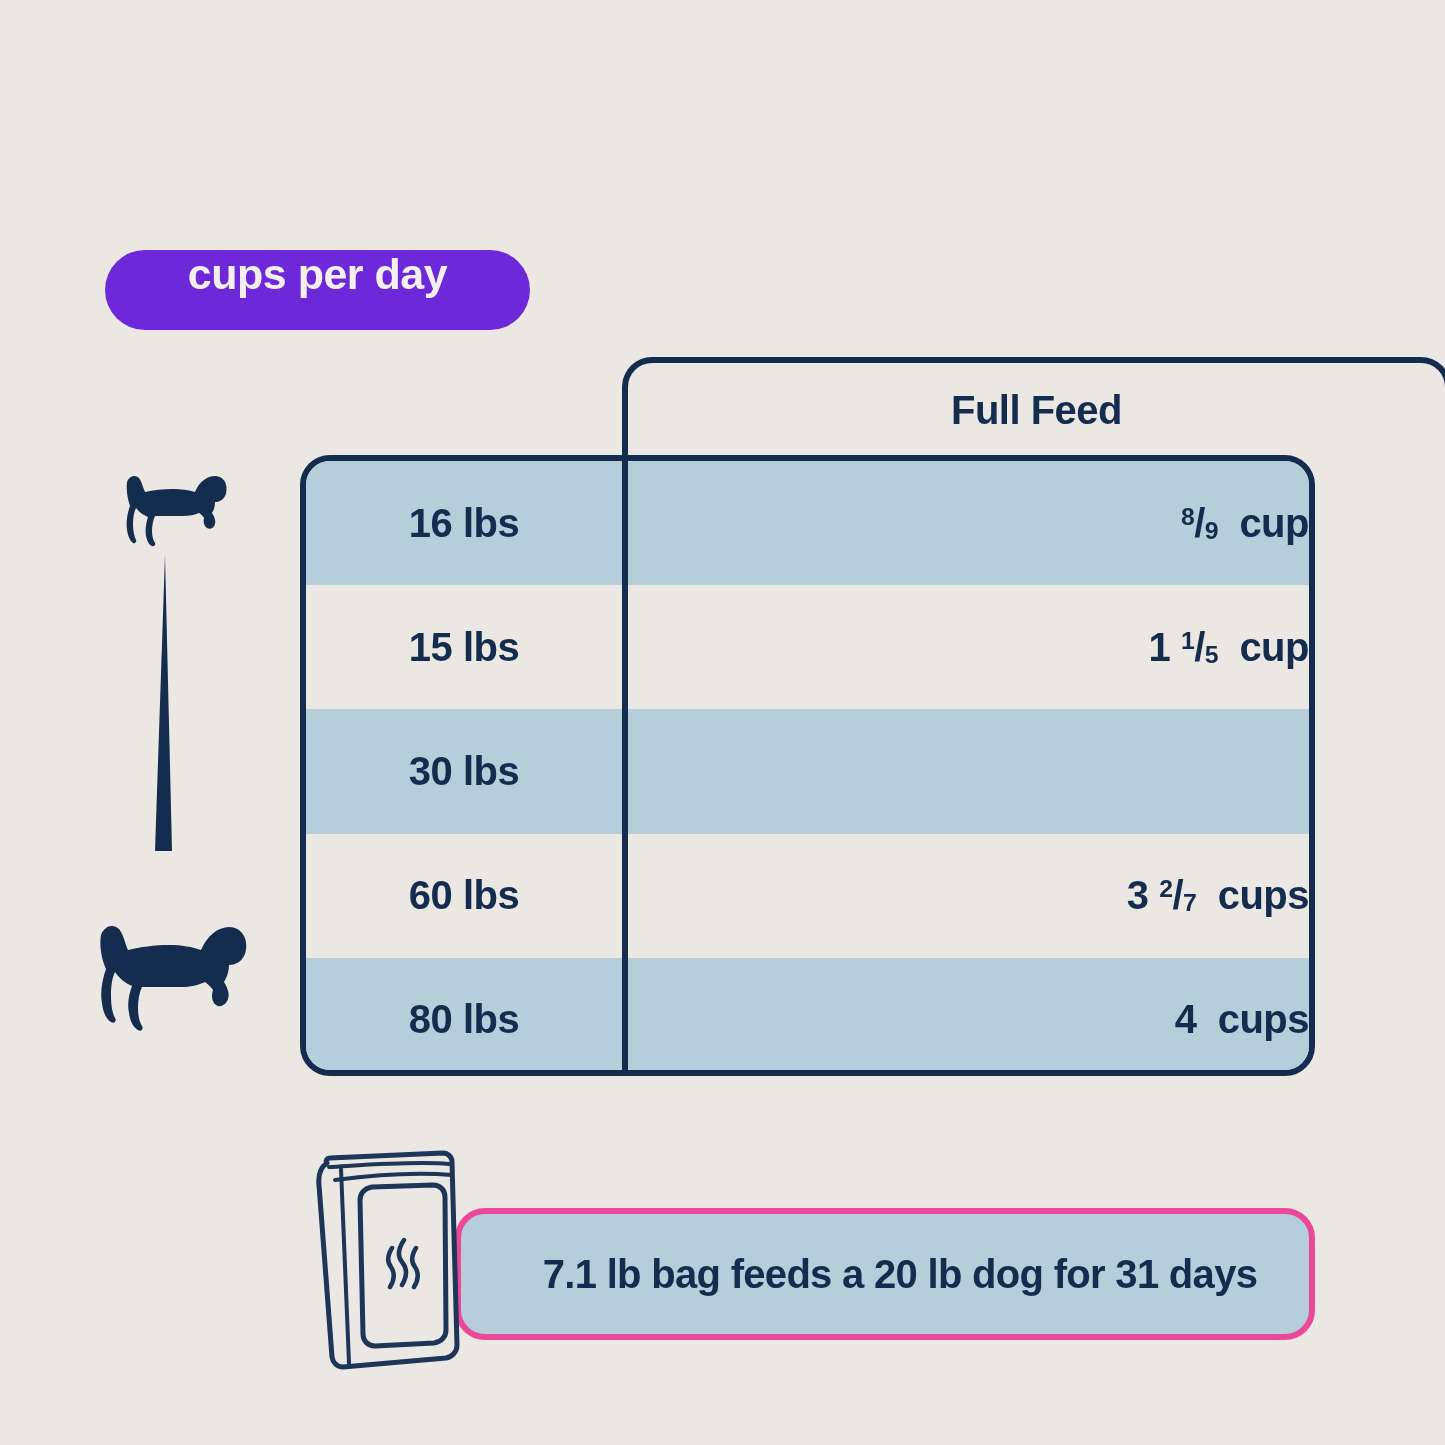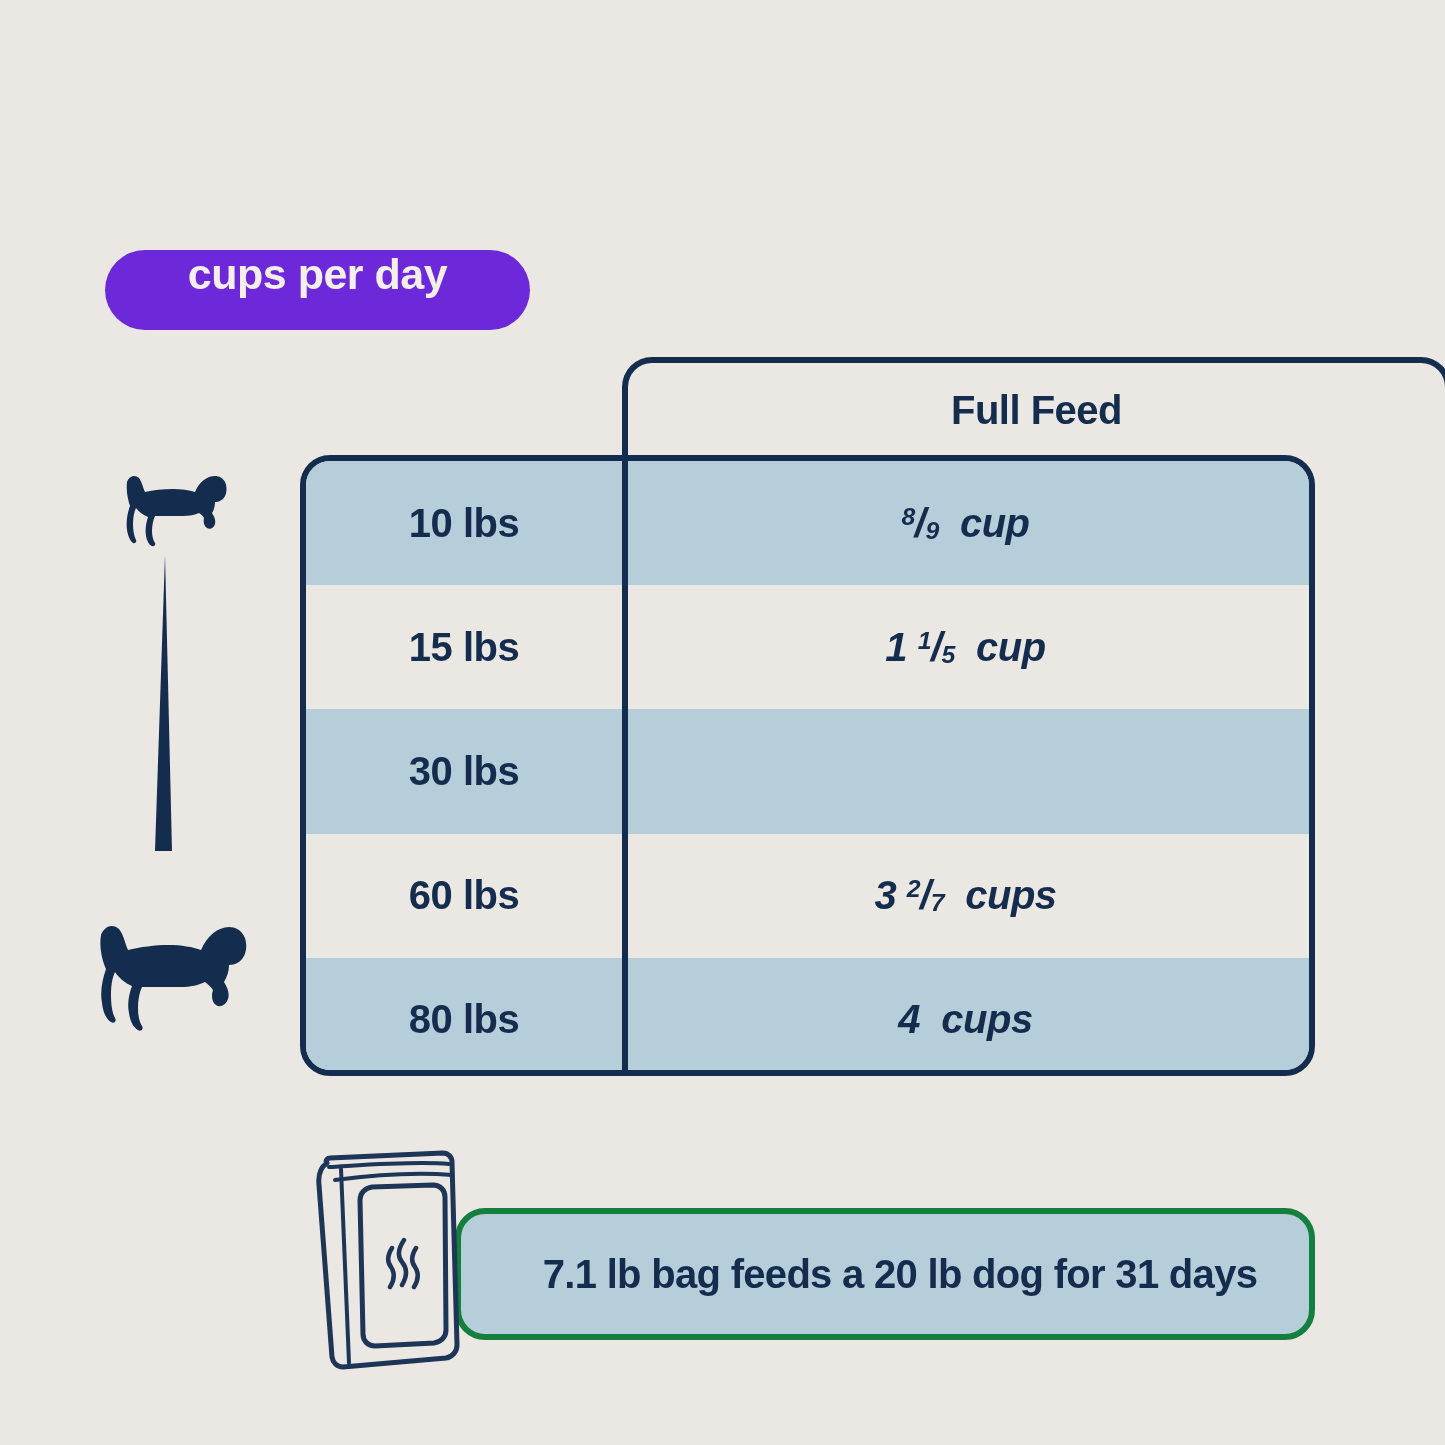--- a/index.html
+++ b/index.html
@@ -96,26 +96,25 @@
   .cell-weight {
     width: 316px;
     text-align: center;
     font-size: 40px;
     font-weight: 700;
     color: #142c4d;
     letter-spacing: -0.5px;
   }
   .cell-feed {
     flex: 1;
-    text-align: center;
+    text-align: right;
     font-size: 40px;
     font-weight: 700;
     color: #142c4d;
     letter-spacing: -0.5px;
-    font-style: italic;
   }
 
   
   .col-divider {
     position: absolute;
     left: 316px;
     top: 0;
     width: 6px;
     height: 621px;
     background: #142c4d;
@@ -145,21 +144,21 @@
   .wedge { position: absolute; left: 65px; top: 95px; }
 
   
   .banner {
     position: absolute;
     left: 455px;
     top: 1208px;
     width: 860px;
     height: 132px;
     background: #b6cdda;
-    border: 6px solid #15803d;
+    border: 6px solid #ec4899;
     border-radius: 30px;
     display: flex;
     align-items: center;
     justify-content: center;
   }
   .banner span {
     font-size: 40px;
     font-weight: 700;
     color: #142c4d;
     letter-spacing: -0.7px;
@@ -224,21 +223,21 @@
     </div>
   </div>
 
   <div class="header-card">
     <span>Full Feed</span>
   </div>
 
   <div class="table-body">
 
     <div class="trow shade">
-      <div class="cell-weight">10 lbs</div>
+      <div class="cell-weight">16 lbs</div>
       <div class="cell-feed">
         <span class="frac"><sup>8</sup><span class="slash">/</span><sub>9</sub></span>
         &nbsp;<span>cup</span>
       </div>
     </div>
 
     <div class="trow plain">
       <div class="cell-weight">15 lbs</div>
       <div class="cell-feed">
         <span>1</span>

